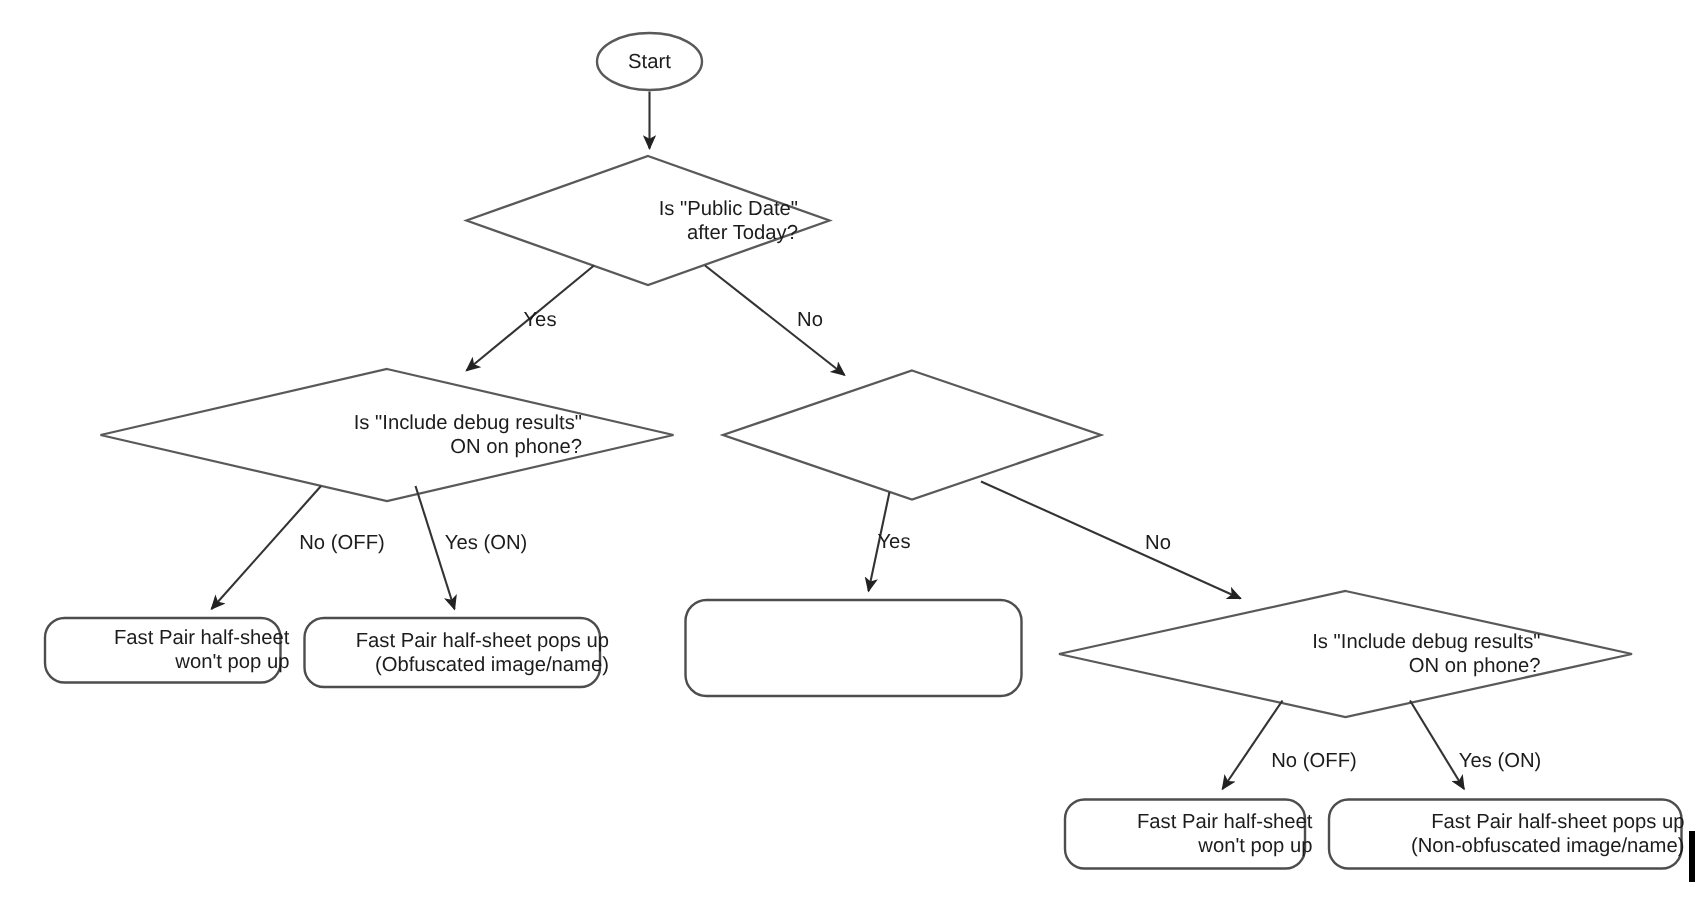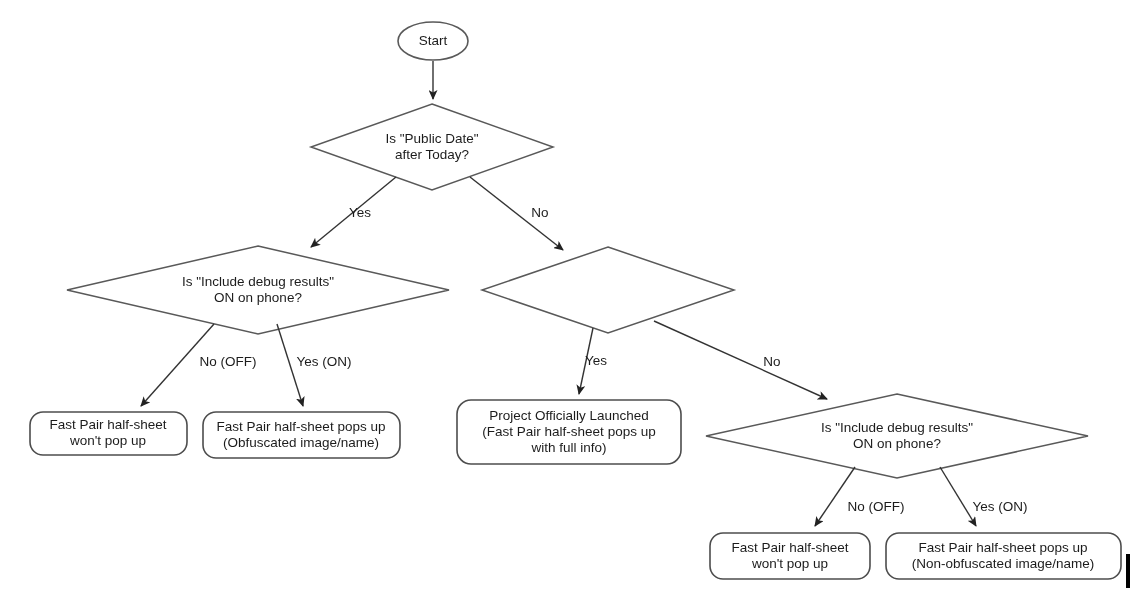--- a/index.html
+++ b/index.html
@@ -16,21 +16,21 @@
     overflow: hidden;
   }
   .canvas svg {
     position: absolute;
     left: 0;
     top: 0;
   }
   .node-label, .edge-label {
     position: absolute;
     transform: translate(-50%, -50%);
-    text-align: center;
+    text-align: right;
     white-space: pre-line;
     color: #1c1c1c;
     font-size: 13.5px;
     line-height: 16px;
   }
   .edge-label {
     white-space: nowrap;
   }
   .caret {
     position: absolute;
@@ -80,23 +80,20 @@
 after Today?</div>
   <div class="node-label" style="left:258px; top:290px; width:260px;">Is "Include debug results"
 ON on phone?</div>
   <div class="node-label" style="left:897px; top:436px; width:260px;">Is "Include debug results"
 ON on phone?</div>
 
   <div class="node-label" style="left:108px;  top:433px; width:170px;">Fast Pair half-sheet
 won't pop up</div>
   <div class="node-label" style="left:301px;  top:435px; width:210px;">Fast Pair half-sheet pops up
 (Obfuscated image/name)</div>
-  <div class="node-label" style="left:569px;  top:432px; width:230px;">Project Officially Launched
-(Fast Pair half-sheet pops up
-with full info)</div>
   <div class="node-label" style="left:790px;  top:556px; width:170px;">Fast Pair half-sheet
 won't pop up</div>
   <div class="node-label" style="left:1003px; top:556px; width:240px;">Fast Pair half-sheet pops up
 (Non-obfuscated image/name)</div>
 
   <div class="edge-label" style="left:360px;  top:213px;">Yes</div>
   <div class="edge-label" style="left:540px;  top:213px;">No</div>
   <div class="edge-label" style="left:228px;  top:362px;">No (OFF)</div>
   <div class="edge-label" style="left:324px;  top:362px;">Yes (ON)</div>
   <div class="edge-label" style="left:596px;  top:361px;">Yes</div>

